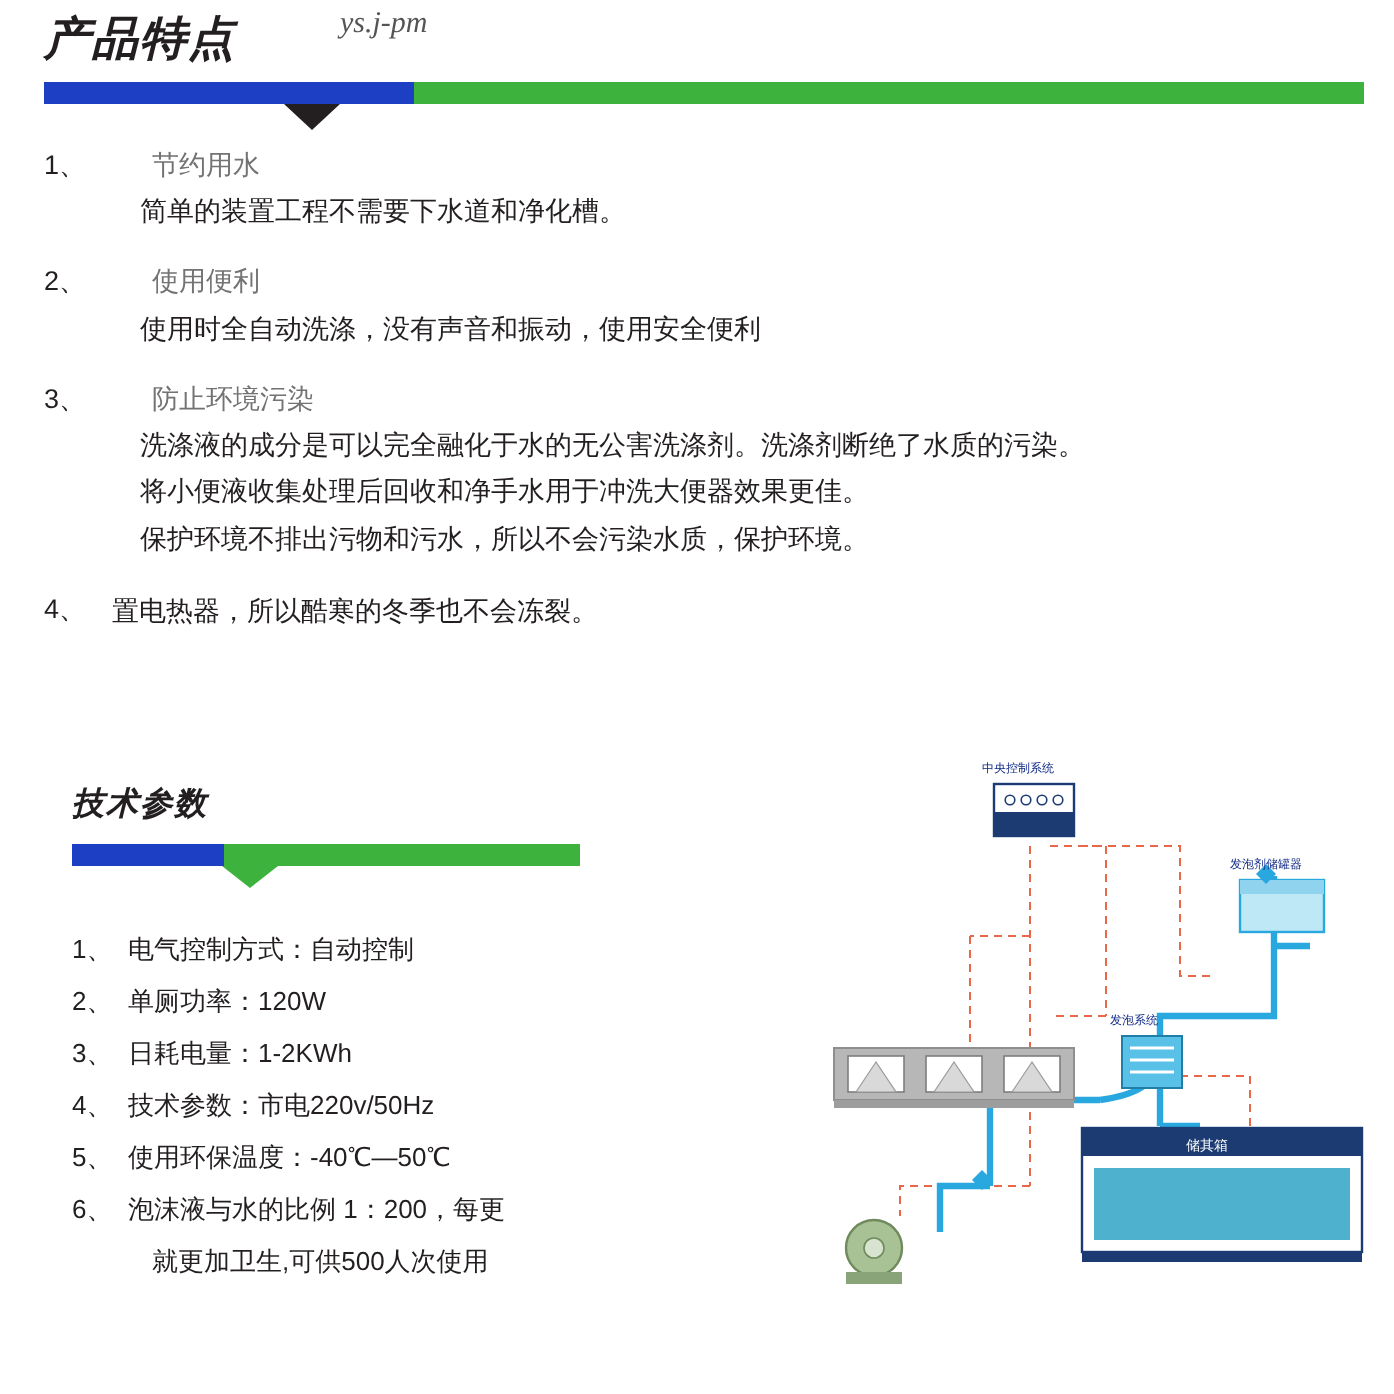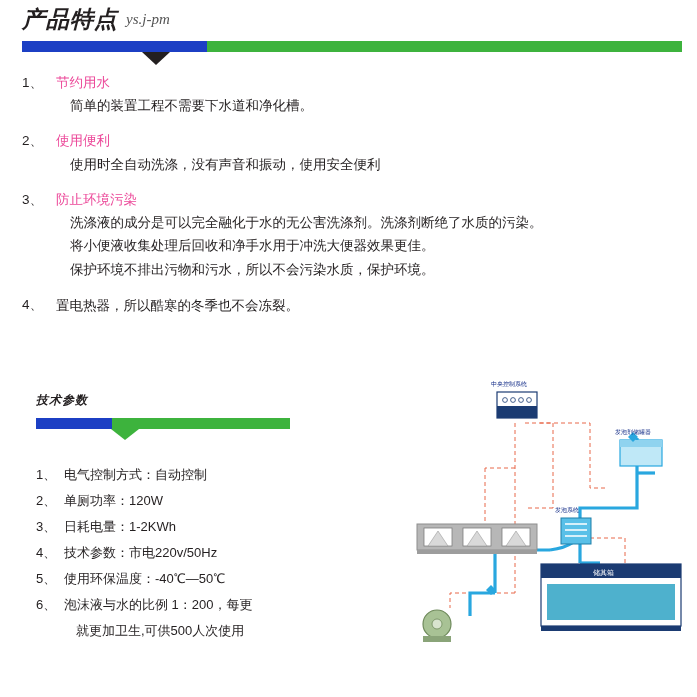--- a/index.html
+++ b/index.html
@@ -87,41 +87,42 @@
     flex: 0 0 34px;
     font-size: 13.5px;
     color: #231f20;
     line-height: 1.65;
   }
   .feat-body {
     flex: 1;
   }
   .feat-title {
     font-size: 13.5px;
-    color: #ec4899;
+    color: #737373;
     line-height: 1.65;
+    margin-left: 20px;
   }
   .feat-line {
     font-size: 13.5px;
     color: #231f20;
     line-height: 1.72;
     margin-left: 14px;
   }
   .feat-body .feat-line.noindent {
     margin-left: 0;
   }
 
   
   .params-head {
     left: 36px;
     top: 392px;
     width: 254px;
   }
   .params-head .sec-title-main {
-    font-size: 12px;
+    font-size: 16px;
   }
   .params-list {
     position: absolute;
     left: 36px;
     top: 462px;
     width: 320px;
   }
   .param {
     display: flex;
     font-size: 13px;
@@ -161,21 +162,21 @@
   .dlabel.dark {
     color: #102a86;
   }
 </style>
 </head>
 <body>
 
 <div class="page">
 
   <div class="sec-head" style="left:22px; top:4px; width:660px;">
-    <div style="display:flex; align-items:center;">
+    <div style="display:flex; align-items:flex-start;gap:44px;">
       <span class="sec-title sec-title-main">产品特点</span>
       <span class="sec-sub">ys.j-pm</span>
     </div>
     <div class="bar" style="margin-top:6px;">
       <div class="bar-blue" style="width:28%;"></div>
       <div class="bar-green" style="width:72%;"></div>
       <div class="tri" style="left:120px; border-top:13px solid #231f20;"></div>
     </div>
   </div>
 

